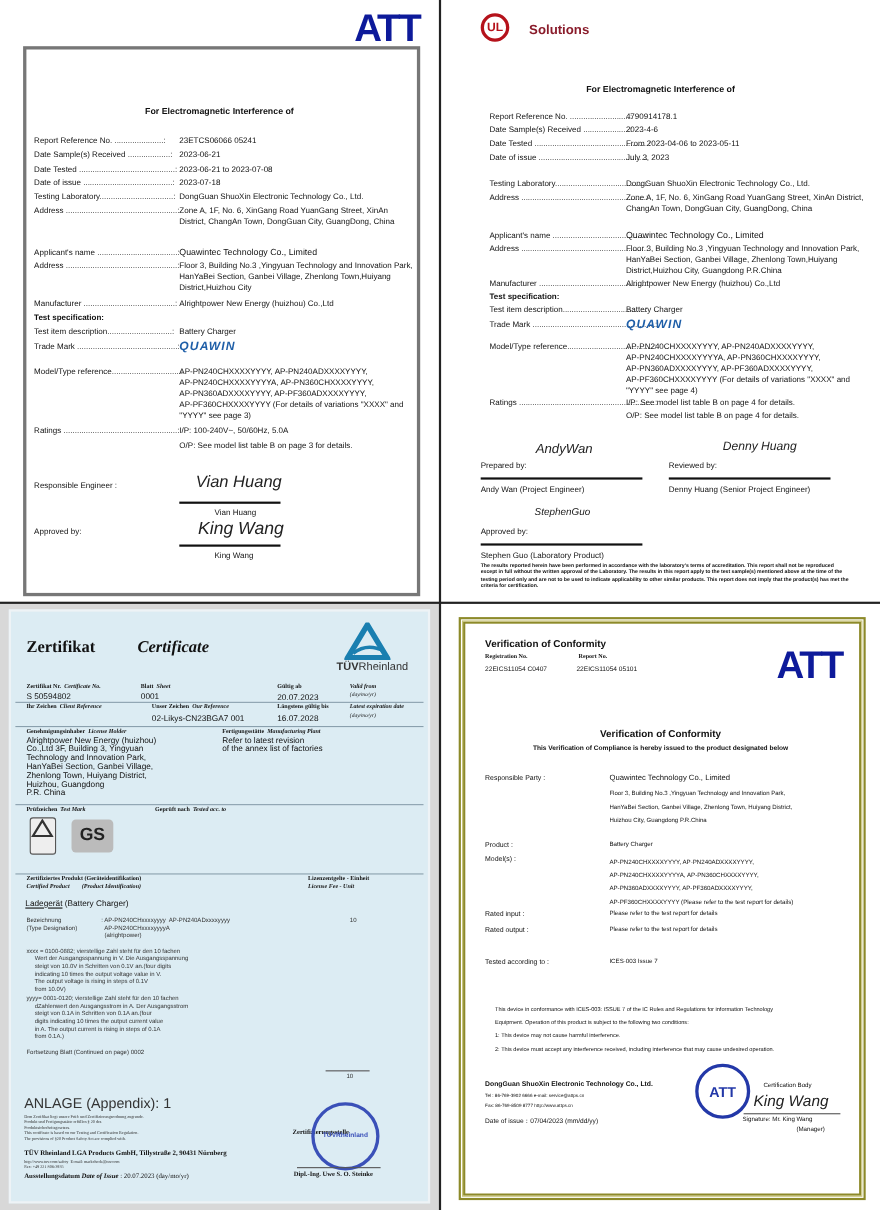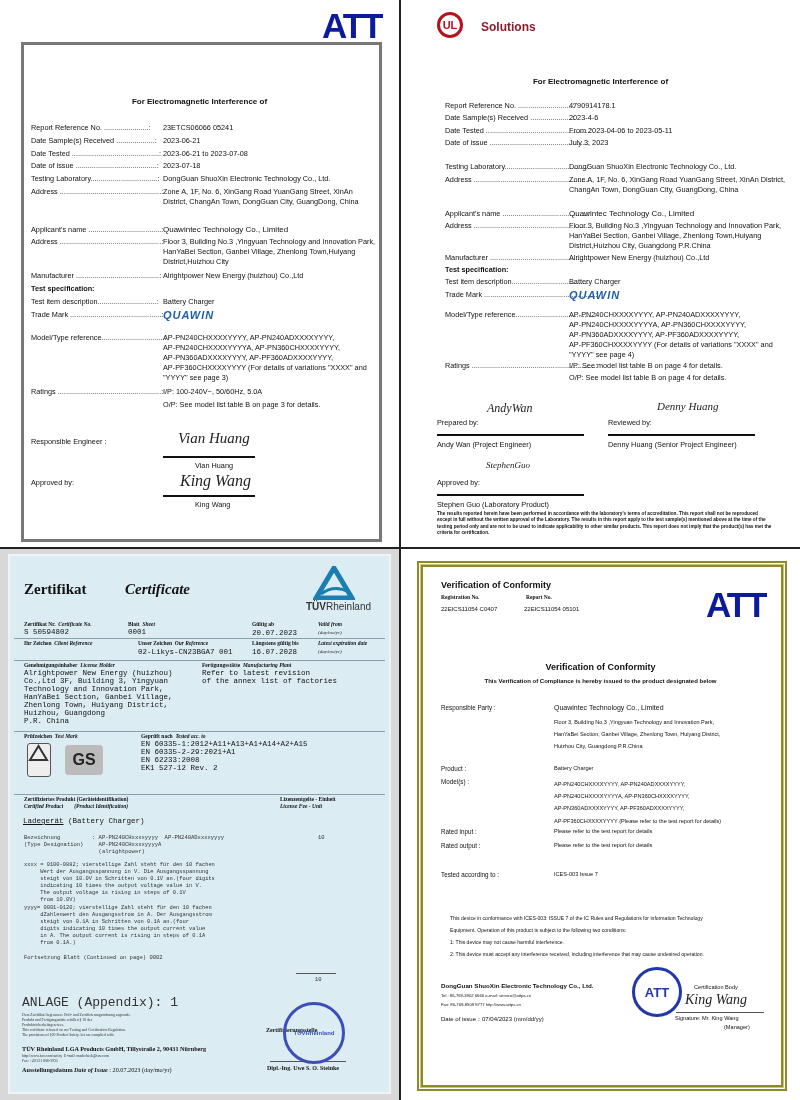--- a/index.html
+++ b/index.html
@@ -13,25 +13,25 @@
 .hdiv{position:absolute;left:0;top:547px;width:800px;height:2px;background:#222}
 .abs{position:absolute}
 .att{font-family:"Liberation Sans",sans-serif;font-weight:bold;color:#0d1a9a;letter-spacing:-2px;line-height:1}
 
 #q1 .frame{position:absolute;left:21px;top:42px;width:361px;height:500px;border:3px solid #777}
 .title{font-weight:bold;text-align:center;position:absolute;left:0;width:100%}
 .kv{position:absolute;font-size:7.3px;line-height:10px}
 .kv .k{position:absolute;left:0;white-space:nowrap}
 .kv .v{position:absolute;white-space:pre-line}
 .bold{font-weight:bold}
-.sig{font-family:Liberation Serif, serif;font-style:italic;color:#222}
+.sig{font-family:Liberation Sans, sans-serif;font-style:italic;color:#222}
 .line{position:absolute;height:1.5px;background:#111}
 
 #q3 .paper{position:absolute;left:8px;top:5px;width:383px;height:540px;background:#dcecf3;border:2px solid #eef3f6}
-.mono{font-family:Liberation Mono, monospace}
+.mono{font-family:Liberation Sans, sans-serif}
 .serif{font-family:"Liberation Serif",serif}
 .tl{position:absolute;left:14px;right:14px;height:1px;background:#8aa0ad}
 
 #q4 .border{position:absolute;left:16px;top:12px;width:370px;height:530px;border:6px double #8d8a2a;outline:1px solid #c9c47a;outline-offset:-4px}
 .stamp{position:absolute;border-radius:50%;border:3px solid #2338a8;color:#2338a8;display:flex;align-items:center;justify-content:center;font-weight:bold}
 </style>
 </head>
 <body>
 
 <div class="q" id="q1">
@@ -236,24 +236,20 @@
   <div class="tl" style="top:182px"></div>
 
   <div class="abs serif" style="left:24px;top:184px;font-size:5.5px;font-weight:bold"><span>Prüfzeichen</span> &nbsp;<i>Test Mark</i></div>
   <div class="abs" style="left:27px;top:194px;width:24px;height:34px;border:1.5px solid #555;border-radius:3px;background:#eee">
     <svg width="21" height="18" viewBox="0 0 21 18">
         <path d="M10.5 2 L19 16 L2 16 Z" fill="none" stroke="#333" stroke-width="2"></path>
       </svg>
   </div>
   <div class="abs" style="left:65px;top:196px;width:38px;height:30px;background:#bbb;border-radius:4px;display:flex;align-items:center;justify-content:center;font-weight:bold;font-size:16px;color:#222">GS</div>
   <div class="abs serif" style="left:141px;top:184px;font-size:5.5px;font-weight:bold"><span>Geprüft nach</span> &nbsp;<i>Tested acc. to</i></div>
-  <div class="abs mono" style="left:141px;top:191px;font-size:7.5px;line-height:8px;white-space:pre">EN 60335-1:2012+A11+A13+A1+A14+A2+A15
-EN 60335-2-29:2021+A1
-EN 62233:2008
-EK1 527-12 Rev. 2</div>
   <div class="tl" style="top:245px"></div>
 
   <div class="abs serif" style="left:24px;top:247px;font-size:5.5px;font-weight:bold">Zertifiziertes Produkt (Geräteidentifikation)</div>
   <div class="abs serif" style="left:24px;top:254px;font-size:5.5px;font-weight:bold;font-style:italic;white-space:pre">Certified Product        (Product Identification)</div>
   <div class="abs serif" style="left:280px;top:247px;font-size:5.5px;font-weight:bold">Lizenzentgelte - Einheit</div>
   <div class="abs serif" style="left:280px;top:254px;font-size:5.5px;font-weight:bold;font-style:italic">License Fee - Unit</div>
   <div class="abs mono" style="left:23px;top:268px;font-size:7.5px"><u>Ladegerät</u><span> (Battery Charger)</span></div>
   <div class="abs mono" style="left:24px;top:285px;font-size:5.5px;line-height:7px;white-space:pre;color:#333">Bezeichnung
 (Type Designation)</div>
   <div class="abs mono" style="left:92px;top:285px;font-size:5.5px;line-height:7px;white-space:pre;color:#333">: AP-PN240CHxxxxyyyy  AP-PN240ADxxxxyyyy

